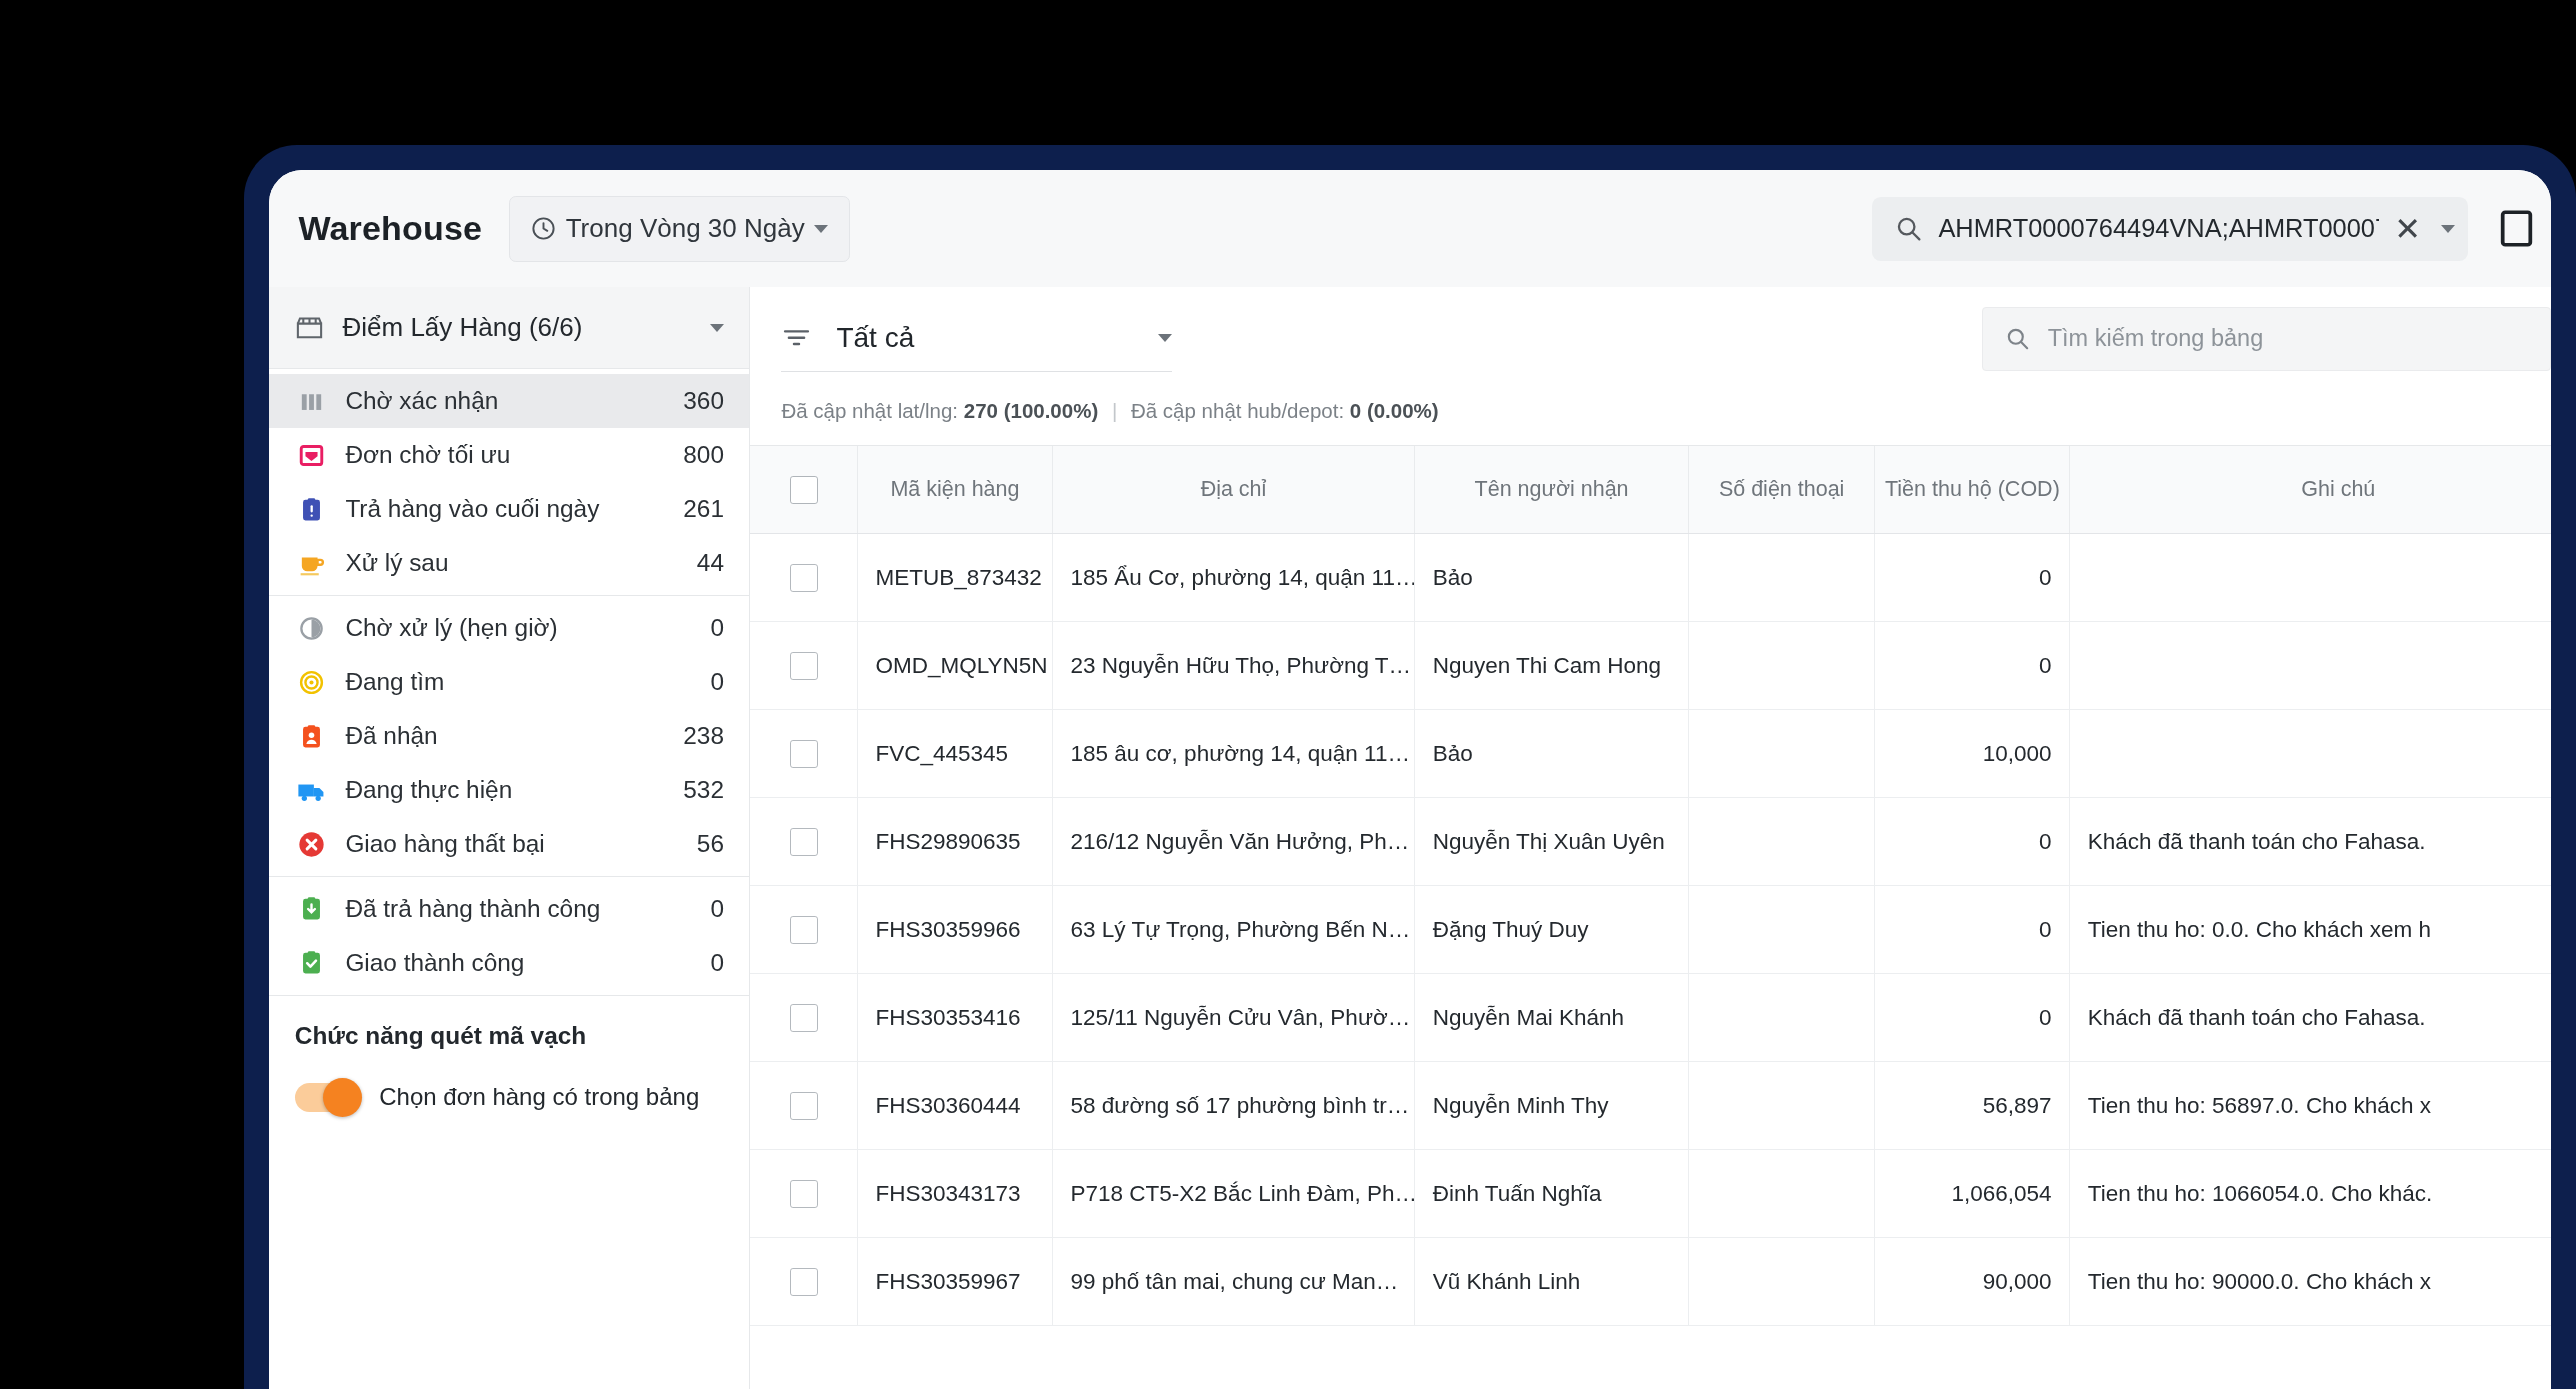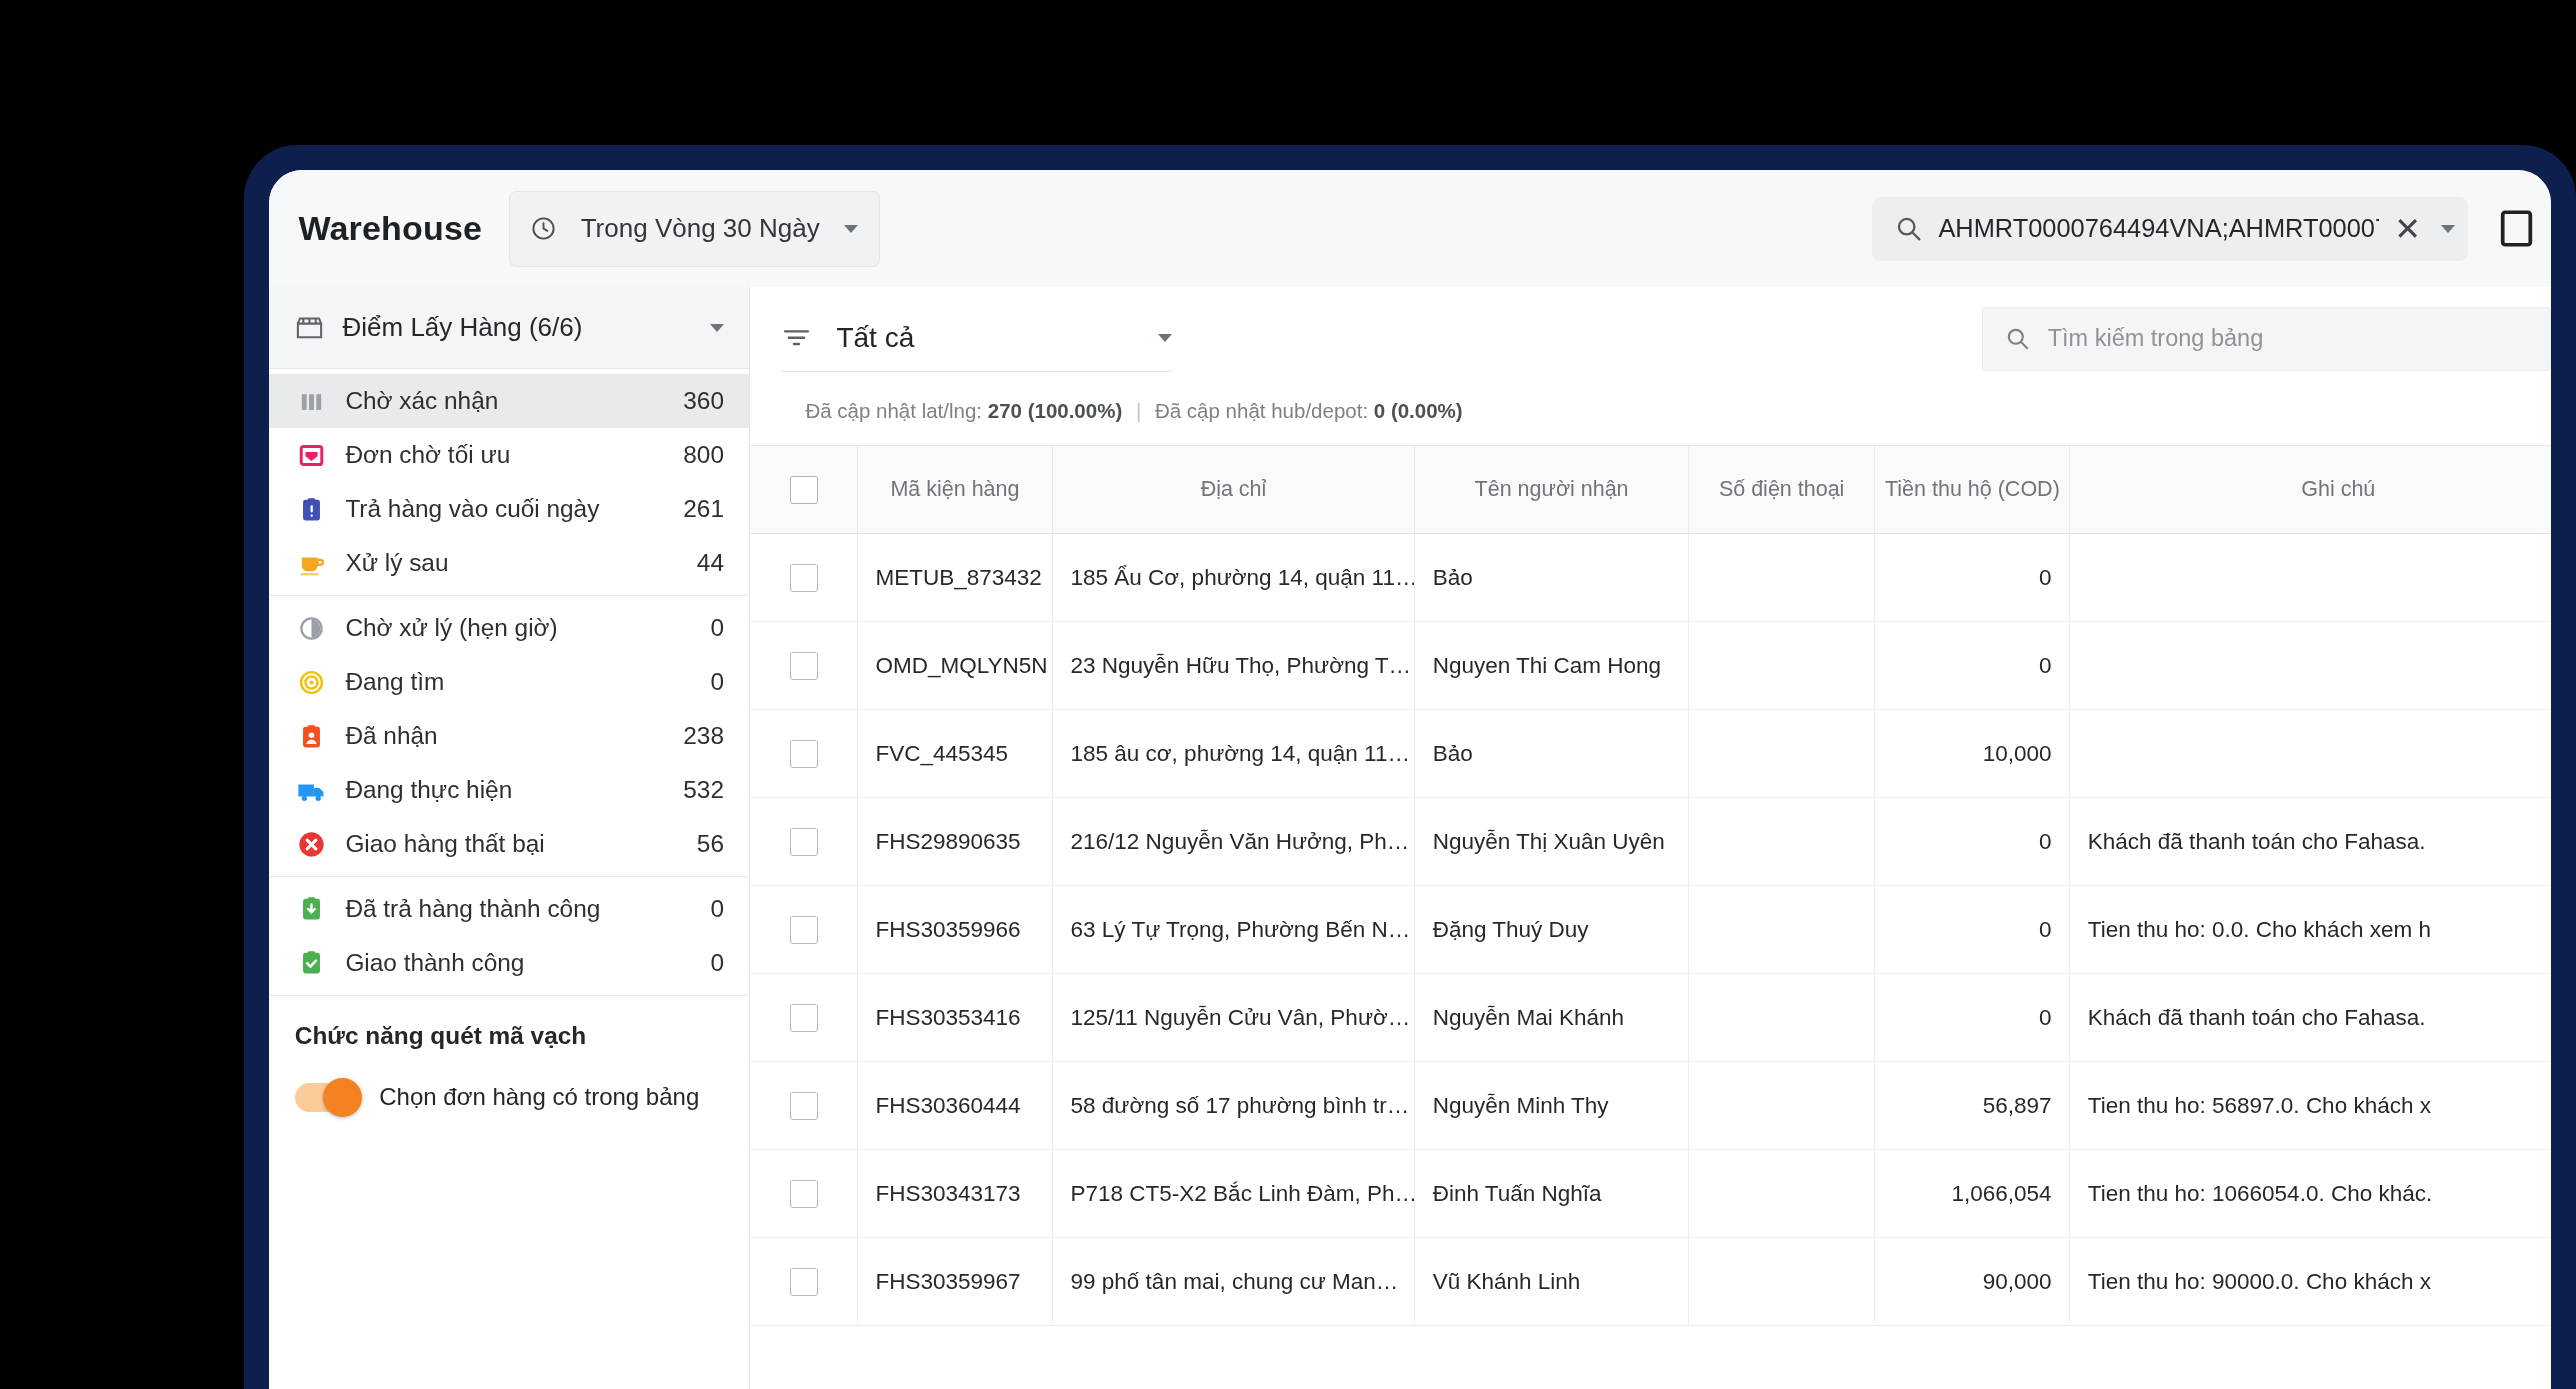--- a/index.html
+++ b/index.html
@@ -38,22 +38,22 @@
   }
   #app-title {
     font-size: 34px;
     font-weight: bold;
     color: #1c2126;
     letter-spacing: 0.2px;
     white-space: nowrap;
   }
   #date-chip {
     margin-left: 27px;
-    height: 76px;
-    display: flex; align-items: center; gap: 24px;
+    height: 66px;
+    display: flex; align-items: center; gap: 9px;
     padding: 0 21.5px 0 19.5px;
     background: #f1f2f4;
     border: 1px solid #e3e5e8;
     border-radius: 6.8px;
     font-size: 26px;
     color: #30363c;
     white-space: nowrap;
   }
   .caret {
     width: 0; height: 0;
@@ -208,21 +208,21 @@
     padding: 0 0 0 21.5px;
   }
   #table-search-ph {
     font-size: 23.5px; color: #8d9399; white-space: nowrap;
   }
   #update-status {
     padding: 5.9px 0 0 31px;
     font-size: 20.5px;
     color: #7b8187;
     white-space: nowrap;
-    display: flex; align-items: baseline; gap: 0; margin-left: 24px;
+    display: flex; align-items: baseline; gap: 0;
   }
   #update-status b { color: #4b5156; font-weight: bold; }
   .sep { color: #c3c7cb; padding: 0 13.7px; }
 
   
   #table-wrap {
     margin-top: 21.5px;
     flex: 1;
     border-top: 1px solid #e6e8ea;
     overflow: hidden;

